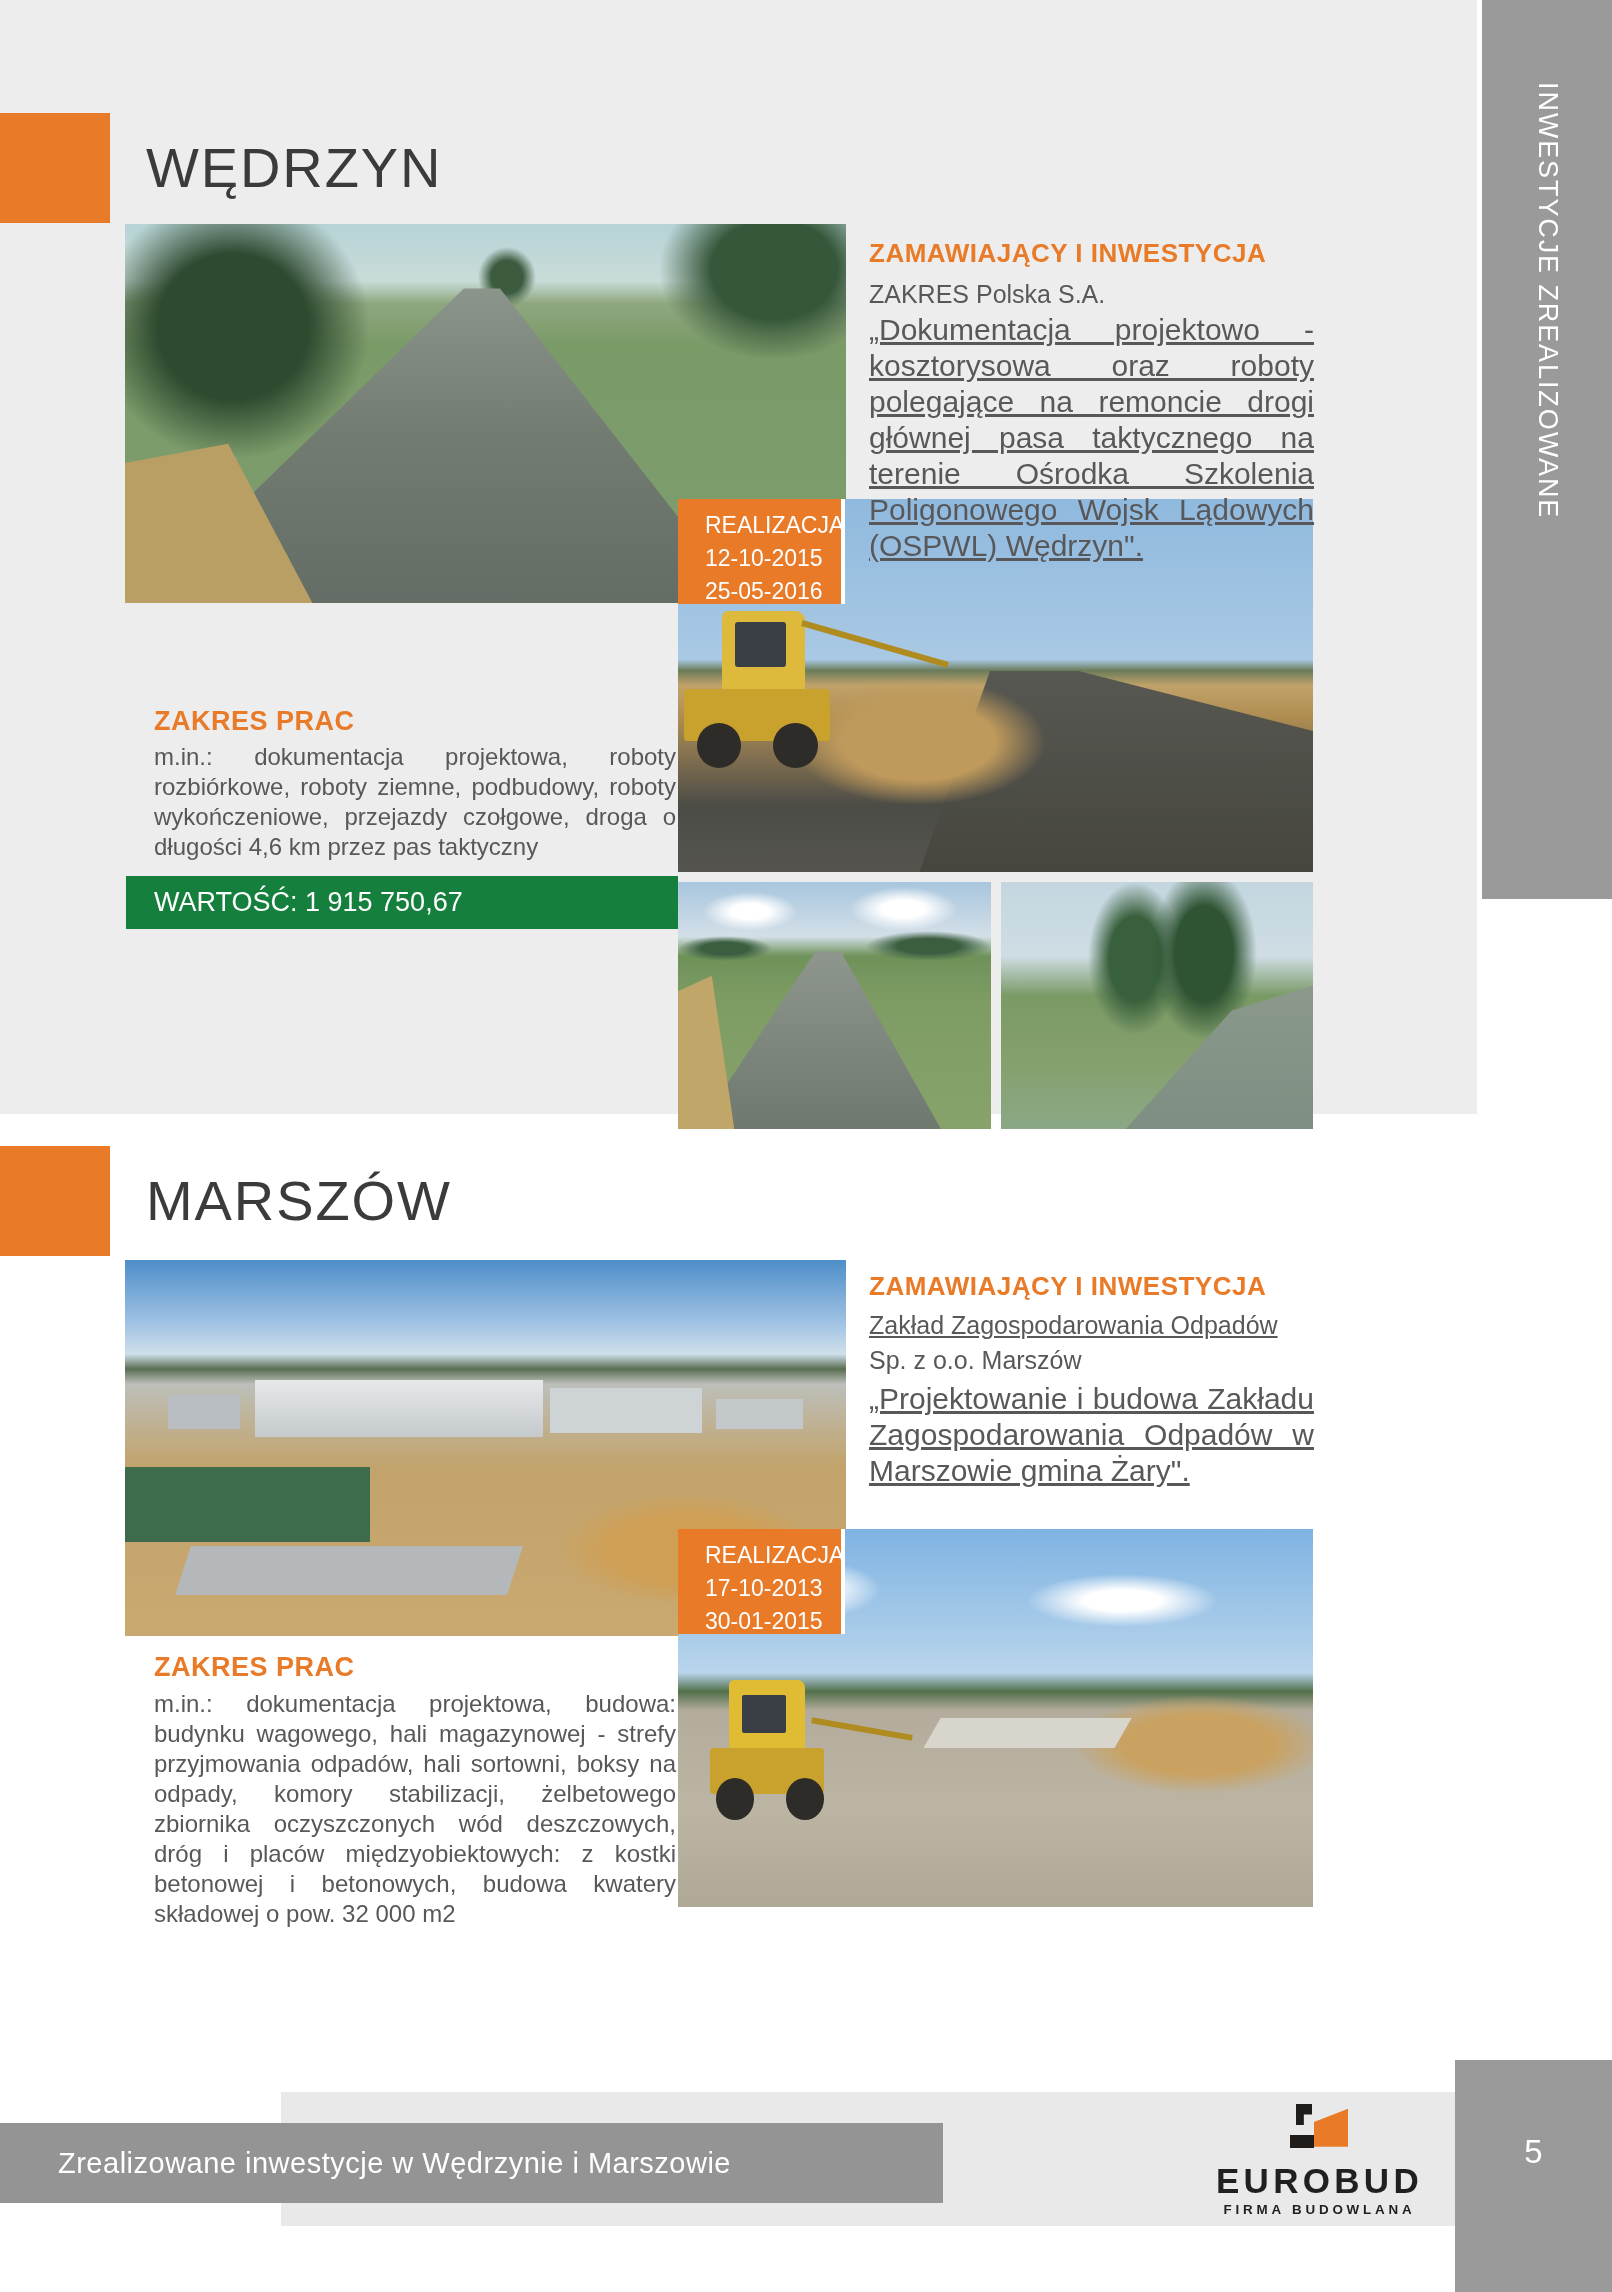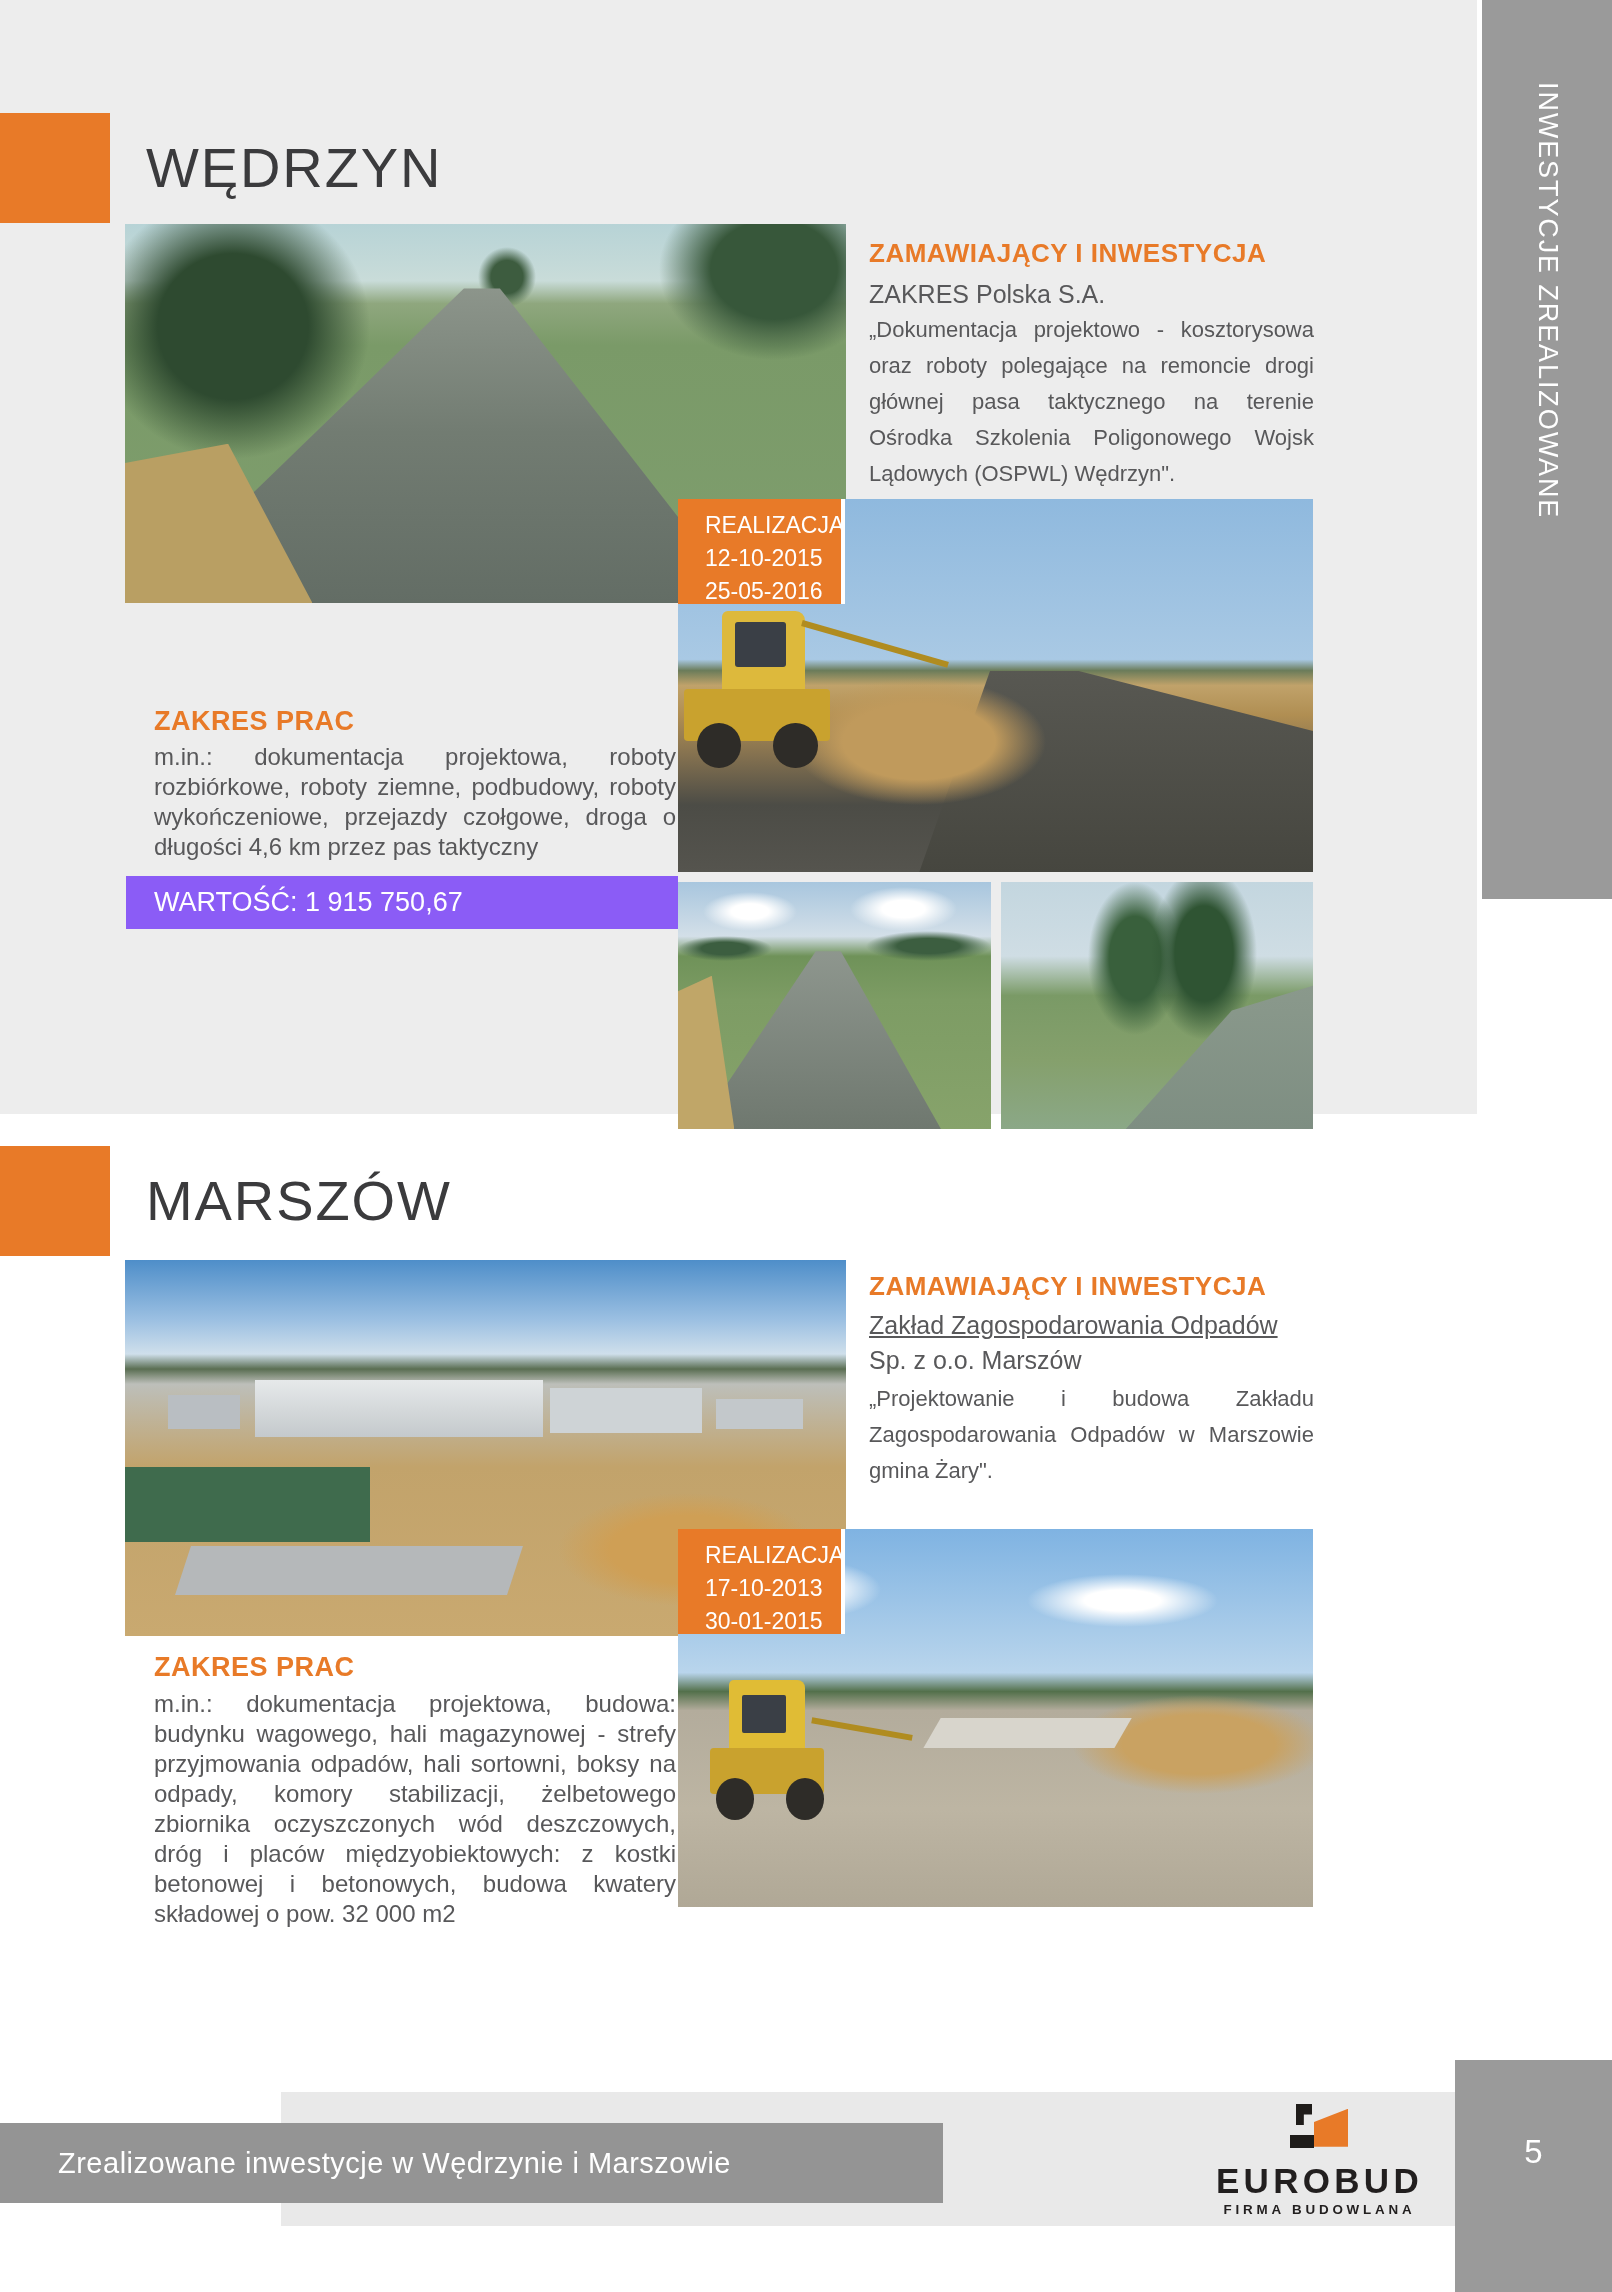--- a/index.html
+++ b/index.html
@@ -17,24 +17,24 @@
   }
   
   .accent-square{width:110px;height:110px;background:#e87a28;left:0;}
   .sec-title{
     left:146px;color:#3b3b3d;font-size:56px;letter-spacing:1.9px;
     font-weight:400;line-height:67px;white-space:nowrap;
   }
   
   .orange-h{color:#e87a28;font-size:26px;font-weight:bold;letter-spacing:0.5px;white-space:nowrap;}
   .client-name{color:#58585a;font-size:25px;line-height:35px;white-space:nowrap;}
-  .para{color:#58585a;font-size:22px;line-height:36px;text-align:justify;}
+  .para{color:#58585a;font-size:30px;line-height:36px;text-align:justify;text-decoration:underline;}
   .scope-p{color:#58585a;font-size:24px;line-height:30px;text-align:justify;}
   .value-bar{
-    width:552px;height:53px;background:#8b5cf6;color:#ffffff;
+    width:552px;height:53px;background:#15803d;color:#ffffff;
     font-size:27px;line-height:53px;padding-left:28px;box-sizing:border-box;
     white-space:nowrap;
   }
   .realizacja{
     width:163px;height:105px;background:#e87a28;border-right:4.8px solid #ffffff;
     color:#ffffff;box-sizing:content-box;padding:0;
   }
   .realizacja div{margin-left:27px;font-size:23px;line-height:33px;white-space:nowrap;}
   .realizacja div:first-child{margin-top:9.6px;}
   

